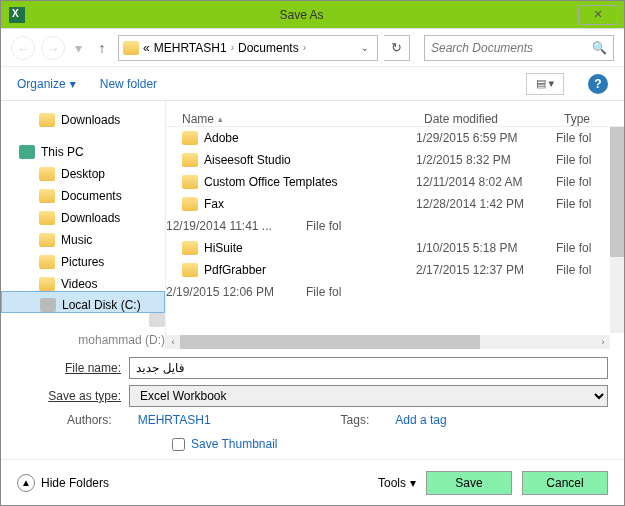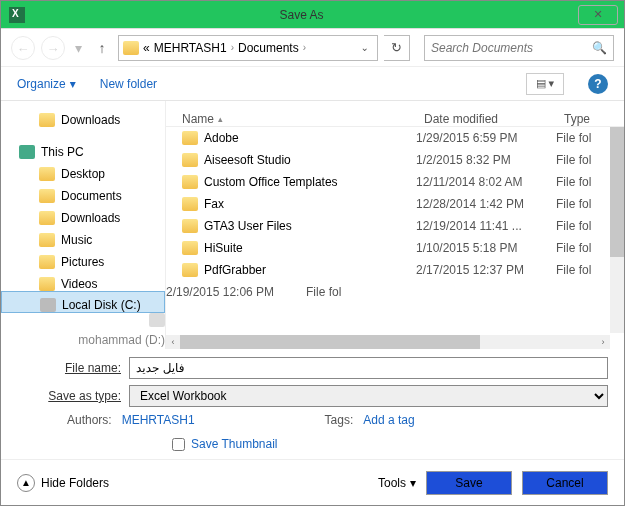--- a/index.html
+++ b/index.html
@@ -1,19 +1,19 @@
 <!DOCTYPE html>
 <html><head>
 <meta charset="utf-8">
 <style>
 * { box-sizing: border-box; margin: 0; padding: 0; font-family: 'Segoe UI', Tahoma, sans-serif; }
 body { background: #fff; width: 625px; height: 506px; overflow: hidden; }
 .window { width: 625px; height: 506px; border: 1px solid #888; background: #fff; display: flex; flex-direction: column; }
 
-.titlebar { height: 28px; background: #22c55e; display: flex; align-items: center; border-bottom: 1px solid #ddd; }
+.titlebar { height: 28px; background: #84cc16; display: flex; align-items: center; border-bottom: 1px solid #ddd; }
 .titlebar .app-icon { width: 16px; height: 16px; margin-left: 8px; background: #217346; position: relative; }
 .titlebar .app-icon::after { content: "X"; color: #fff; font-size: 10px; font-weight: bold; position: absolute; left: 3px; top: 1px; }
 .titlebar .title { flex: 1; text-align: center; font-size: 12px; color: #333; }
 .titlebar .close { width: 40px; height: 20px; border: 1px solid #aaa; border-radius: 3px; margin-right: 6px; display: flex; align-items: center; justify-content: center; cursor: pointer; font-size: 11px; color: #555; }
 
 .navbar { height: 38px; display: flex; align-items: center; padding: 0 10px; gap: 6px; border-bottom: 1px solid #eee; }
 .nav-btn { width: 24px; height: 24px; border: 1px solid #ccc; border-radius: 50%; display: flex; align-items: center; justify-content: center; cursor: pointer; color: #999; font-size: 13px; }
 .nav-btn.dim { opacity: .4; }
 .nav-up { width: 20px; height: 20px; display: flex; align-items: center; justify-content: center; cursor: pointer; color: #555; font-size: 14px; }
 .nav-sep { color: #bbb; font-size: 14px; margin: 0 4px; }
@@ -60,32 +60,32 @@
 .files-hscroll .thumb { background:#c7c7c7; width: 300px; margin-left: 0; }
 .files-hscroll .arrow, .files-vscroll .arrow { width:14px; height:14px; display:flex; align-items:center; justify-content:center; font-size:9px; color:#666; cursor:pointer; }
 .files-hscroll .arrow.right { margin-left:auto; }
 
 .form { padding: 8px 16px; font-size: 12px; }
 .form-row { display: flex; align-items: center; margin-bottom: 6px; }
 .form-row label { width: 112px; text-align: right; padding-right: 8px; color: #333; text-decoration: underline; }
 .form-row .field { flex: 1; }
 .form-row select, .form-row input[type=text] { width: 100%; height: 22px; border: 1px solid #888; font-size: 12px; padding: 0 6px; }
 .meta { display: flex; gap: 40px; padding-left: 50px; margin-top: 6px; }
-.meta .grp { display: flex; gap: 10px; align-items: center; justify-content: space-between; }
+.meta .grp { display: flex; gap: 26px; align-items: center; justify-content: space-between; }
 .meta .grp .lbl { color: #555; }
 .meta .grp .val { color: #1a66c2; cursor: pointer; }
 .thumb-row { padding-left: 155px; margin-top: 10px; display: flex; align-items: center; gap: 6px; color: #1a66c2; cursor: pointer; }
 .thumb-row input { cursor: pointer; }
 
 .footer { height: 46px; display: flex; align-items: center; padding: 0 16px; gap: 10px; border-top: 1px solid #eee; font-size: 12px; }
 .footer .hide { display: flex; align-items: center; gap: 6px; cursor: pointer; }
 .footer .hide .circ { width: 18px; height: 18px; border: 1px solid #888; border-radius: 50%; display: flex; align-items: center; justify-content: center; font-size: 10px; }
 .footer .spacer { flex: 1; }
 .footer .tools { display: flex; align-items: center; gap: 4px; cursor: pointer; }
-.btn { width: 86px; height: 24px; border: 1px solid #999; background: #1d4ed8; cursor: pointer; font-size: 12px; }
+.btn { width: 86px; height: 24px; border: 1px solid #999; background: #86efac; cursor: pointer; font-size: 12px; }
 </style>
 </head>
 <body>
 
 <div class="window">
 
   <div class="titlebar">
     <span class="app-icon"></span>
     <span class="title">Save As</span>
     <span class="close">✕</span>
@@ -206,24 +206,20 @@
           </div>
           <div class="row">
             <div class="c name">
               <span class="ico"></span>
               <span>Fax</span>
             </div>
             <div class="c date">12/28/2014 1:42 PM</div>
             <div class="c type">File fol</div>
           </div>
           <div class="row">
-            <div class="c name">
-              <span class="ico"></span>
-              <span>GTA3 User Files</span>
-            </div>
             <div class="c date">12/19/2014 11:41 ...</div>
             <div class="c type">File fol</div>
           </div>
           <div class="row">
             <div class="c name">
               <span class="ico"></span>
               <span>HiSuite</span>
             </div>
             <div class="c date">1/10/2015 5:18 PM</div>
             <div class="c type">File fol</div>

